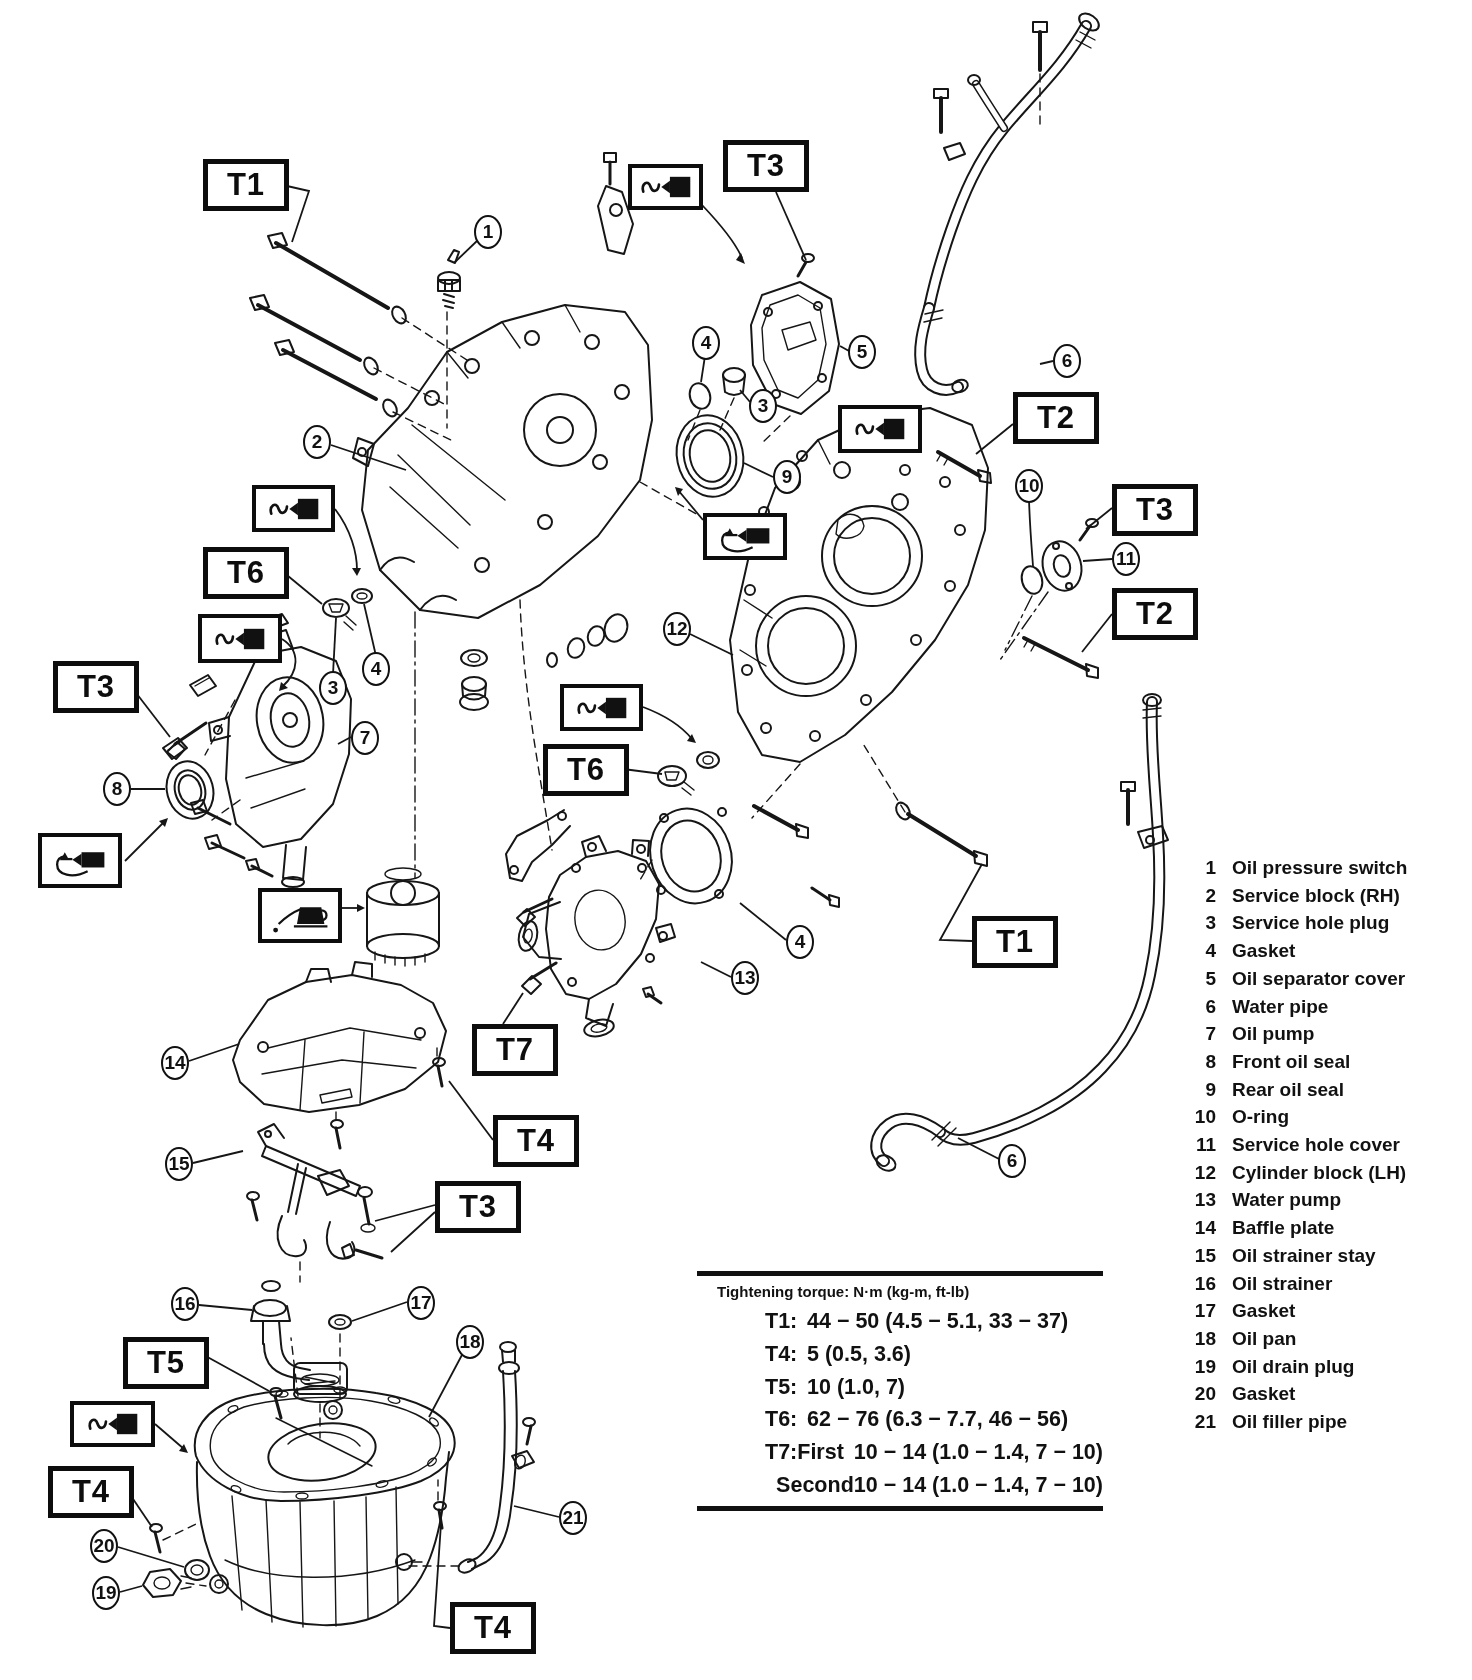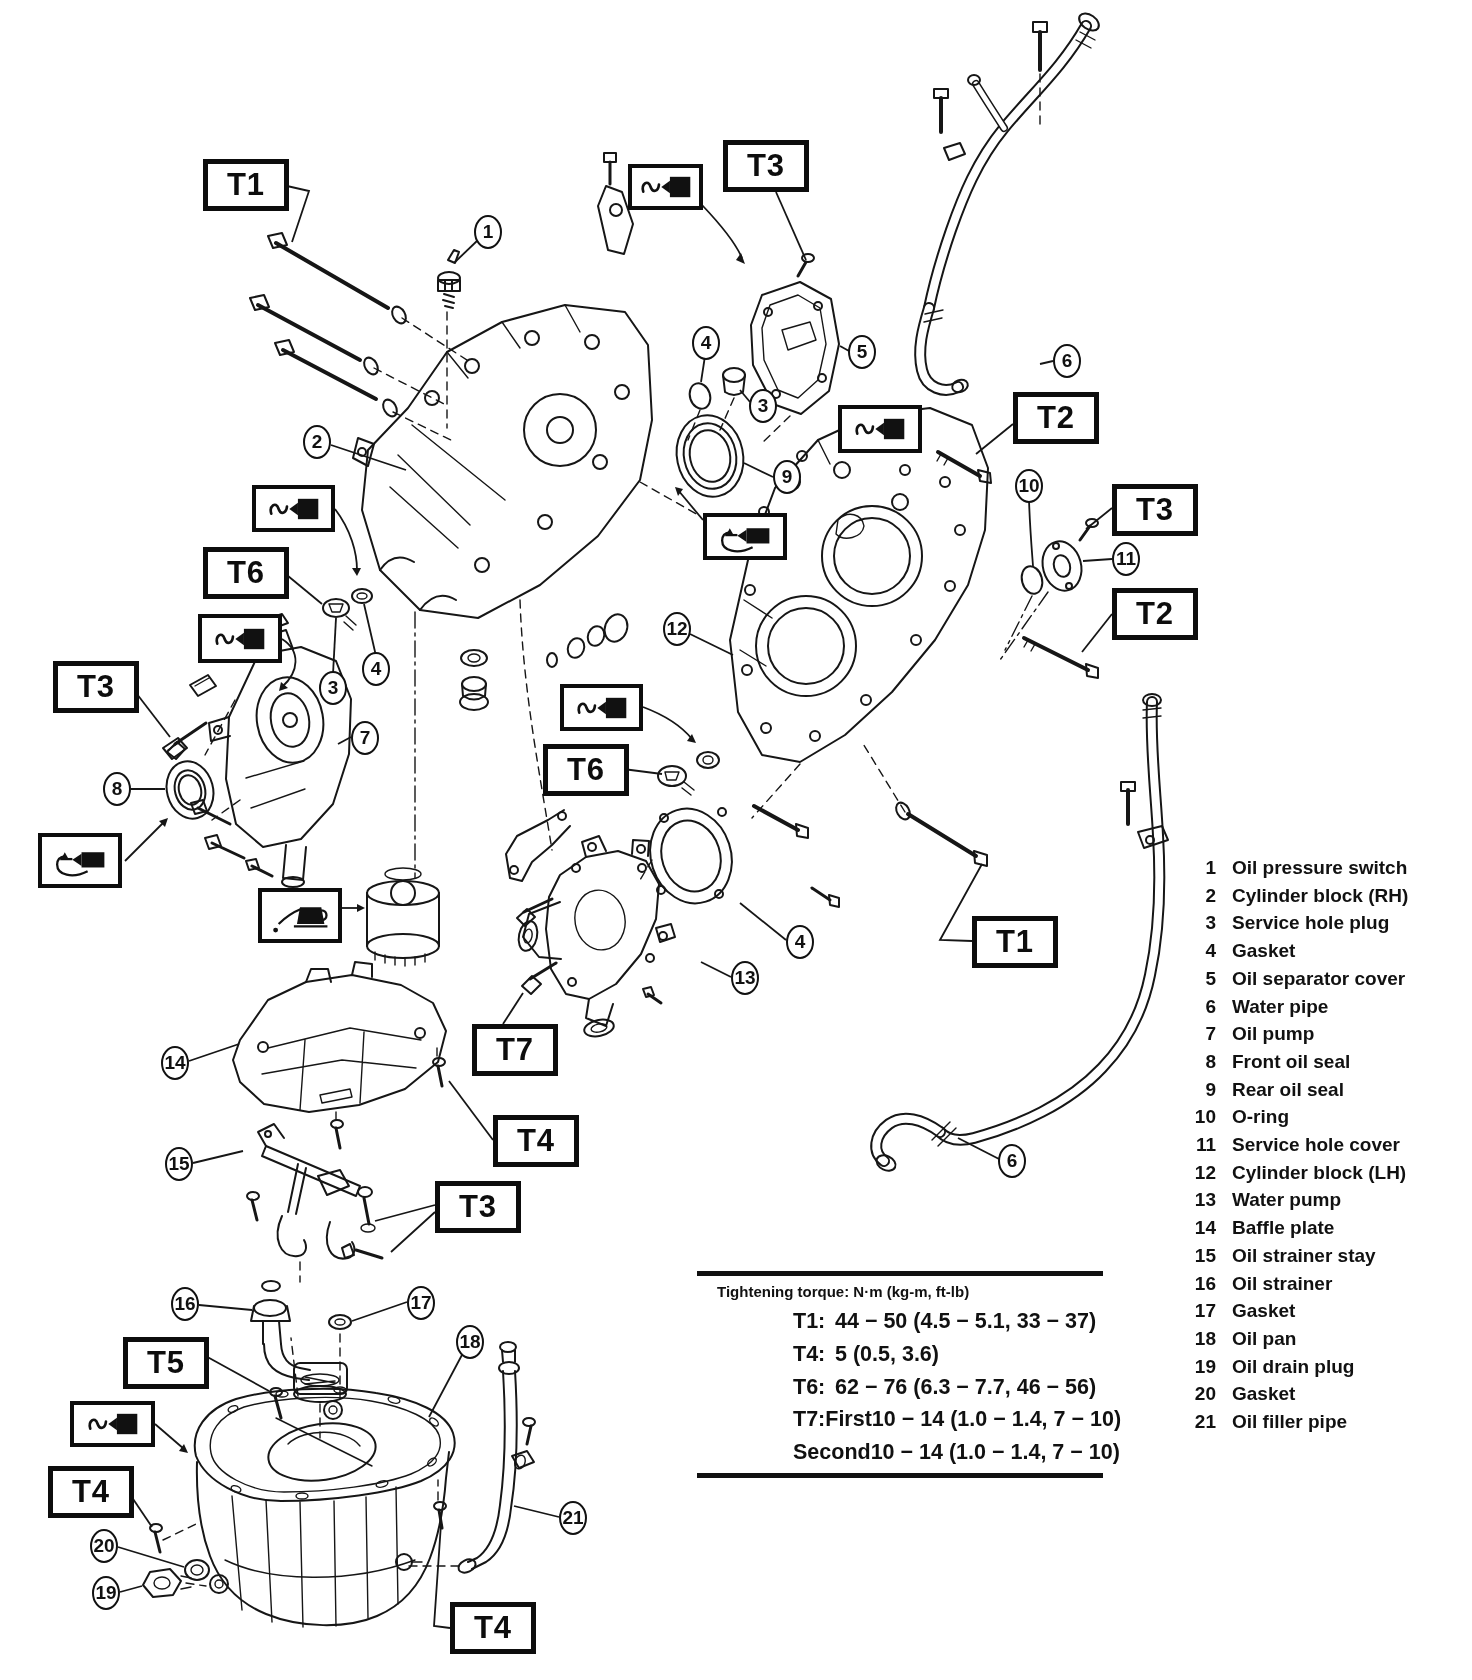--- a/index.html
+++ b/index.html
@@ -20,21 +20,21 @@
            font-weight:bold;font-size:31px;letter-spacing:1px;color:#0d0d0d;box-sizing:border-box;}
   .callout{position:absolute;width:28px;height:34px;border:2.6px solid #111;border-radius:50%;background:#fff;
            display:flex;align-items:center;justify-content:center;font-weight:bold;font-size:19px;color:#111;box-sizing:border-box;}
   .icon-box{position:absolute;border:4px solid #0d0d0d;background:#fff;box-sizing:border-box;display:flex;align-items:center;justify-content:center;}
   #parts-list{position:absolute;left:1146px;top:854px;list-style:none;margin:0;padding:0;font-size:19px;font-weight:bold;color:#111;}
   #parts-list li{display:flex;line-height:27.7px;}
   #parts-list .pnum{display:inline-block;width:70px;text-align:right;margin-right:16px;}
   #torque-table{position:absolute;left:697px;top:1271px;width:406px;border-top:5px solid #111;border-bottom:5px solid #111;
                 box-sizing:content-box;padding-bottom:4px;}
   #torque-title{margin:7px 0 5px 20px;font-size:15px;font-weight:bold;color:#111;}
-  #torque-rows{margin-left:96px;}
+  #torque-rows{margin-left:68px;}
   .trow{display:flex;line-height:32.8px;font-size:21.5px;font-weight:bold;color:#111;white-space:nowrap;}
   .trow .tlab{display:inline-block;width:42px;}
   .trow .tstage{display:inline-block;width:0px;}
   .trow.staged .tstage{width:95px;}
 </style>
 </head>
 <body>
 
 <div id="stage">
 
@@ -581,21 +581,21 @@
       </div>
     </div>
 
 <ul id="parts-list">
       <li>
         <span class="pnum">1</span>
         <span>Oil pressure switch</span>
       </li>
       <li>
         <span class="pnum">2</span>
-        <span>Cylinder block (RH)</span>
+        <span>Service block (RH)</span>
       </li>
       <li>
         <span class="pnum">3</span>
         <span>Service hole plug</span>
       </li>
       <li>
         <span class="pnum">4</span>
         <span>Gasket</span>
       </li>
       <li>
@@ -673,20 +673,25 @@
   <div id="torque-rows">
         <div class="trow">
           <span class="tlab">T1:</span>
           <span class="tstage"></span>
           <span class="tval">44 − 50 (4.5 − 5.1, 33 − 37)</span>
         </div>
         <div class="trow">
           <span class="tlab">T4:</span>
           <span class="tstage"></span>
           <span class="tval">5 (0.5, 3.6)</span>
+        </div>
+        <div class="trow">
+          <span class="tlab">T5:</span>
+          <span class="tstage"></span>
+          <span class="tval">10 (1.0, 7)</span>
         </div>
         <div class="trow">
           <span class="tlab">T6:</span>
           <span class="tstage"></span>
           <span class="tval">62 − 76 (6.3 − 7.7, 46 − 56)</span>
         </div>
         <div class="trow staged">
           <span class="tlab">T7:</span>
           <span class="tstage">First</span>
           <span class="tval">10 − 14 (1.0 − 1.4, 7 − 10)</span>

